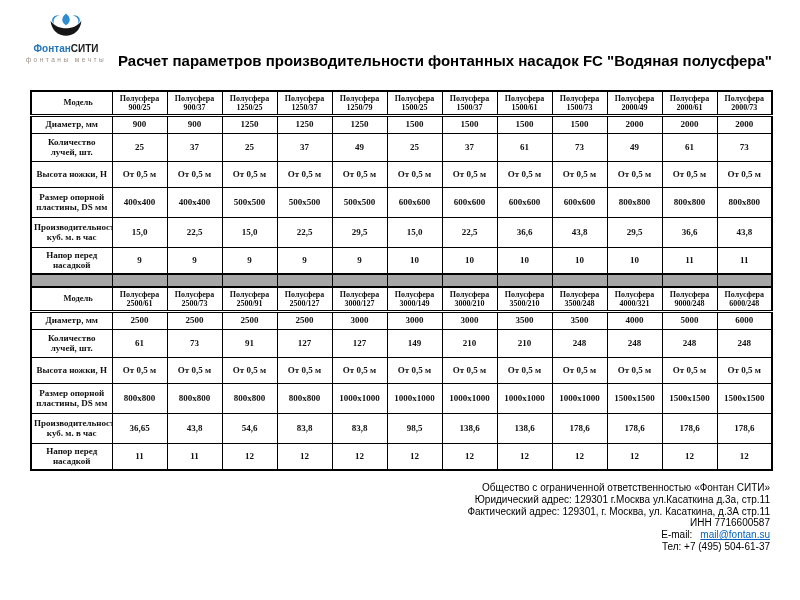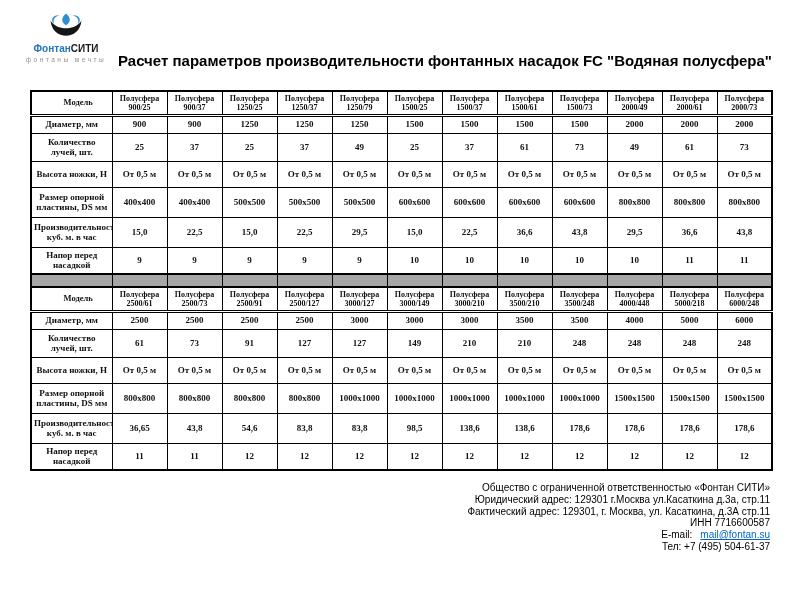--- a/index.html
+++ b/index.html
@@ -223,22 +223,22 @@
           <td class="label-cell">Модель</td>
           <td>Полусфера 2500/61</td>
           <td>Полусфера 2500/73</td>
           <td>Полусфера 2500/91</td>
           <td>Полусфера 2500/127</td>
           <td>Полусфера 3000/127</td>
           <td>Полусфера 3000/149</td>
           <td>Полусфера 3000/210</td>
           <td>Полусфера 3500/210</td>
           <td>Полусфера 3500/248</td>
-          <td>Полусфера 4000/448</td>
-          <td>Полусфера 5000/218</td>
+          <td>Полусфера 4000/321</td>
+          <td>Полусфера 9000/248</td>
           <td>Полусфера 6000/248</td>
         </tr>
         <tr style="height: 18px;">
           <td class="label-cell">Диаметр, мм</td>
           <td>2500</td>
           <td>2500</td>
           <td>2500</td>
           <td>2500</td>
           <td>3000</td>
           <td>3000</td>

